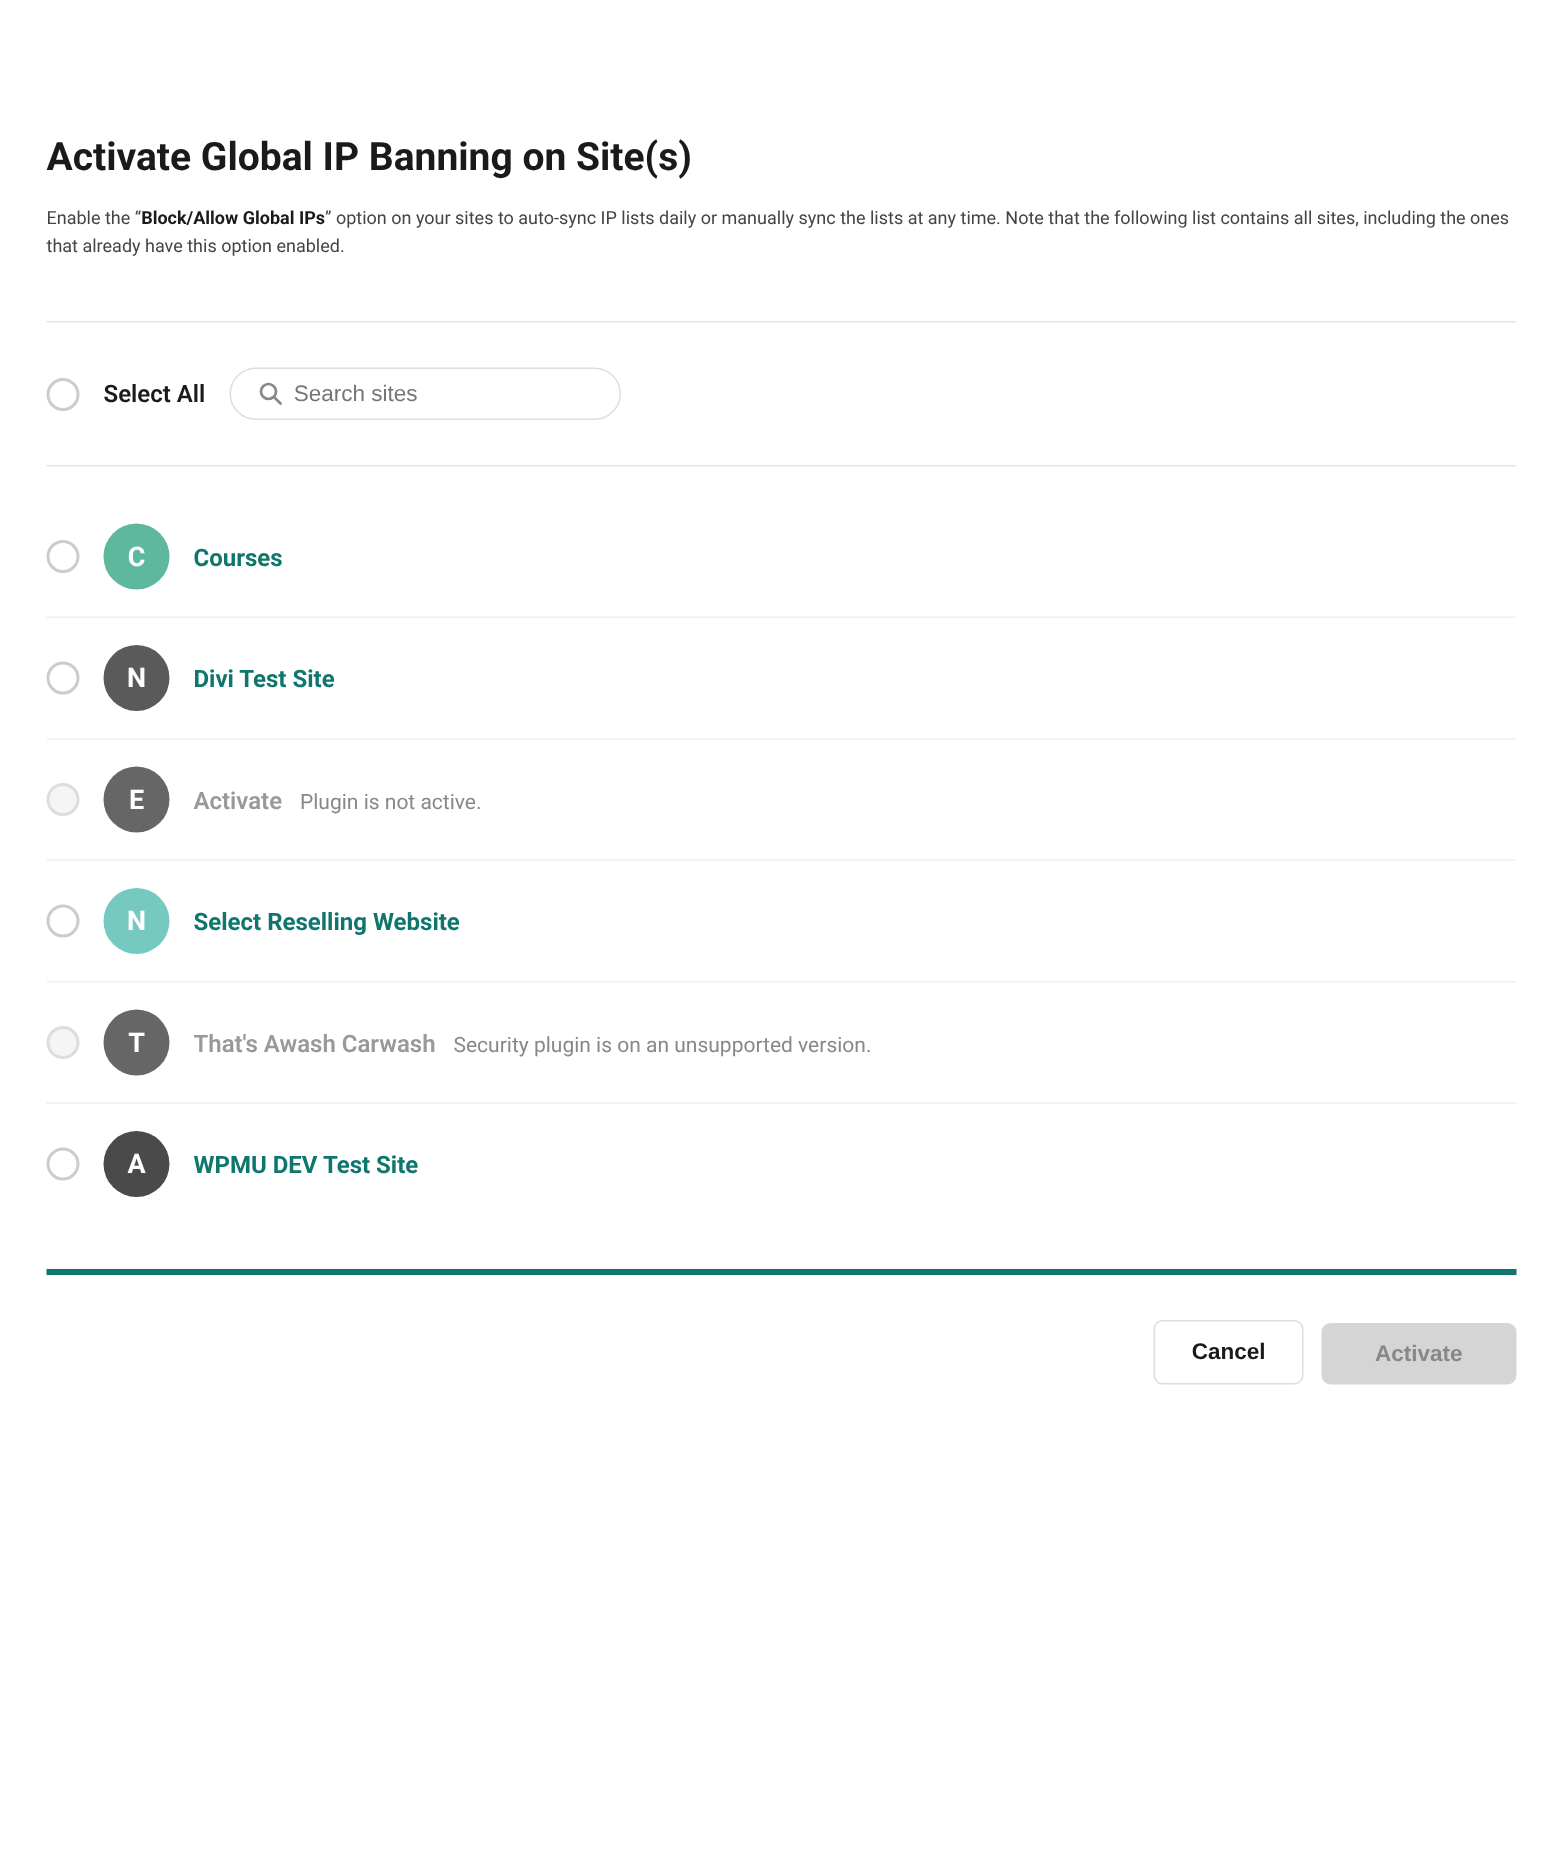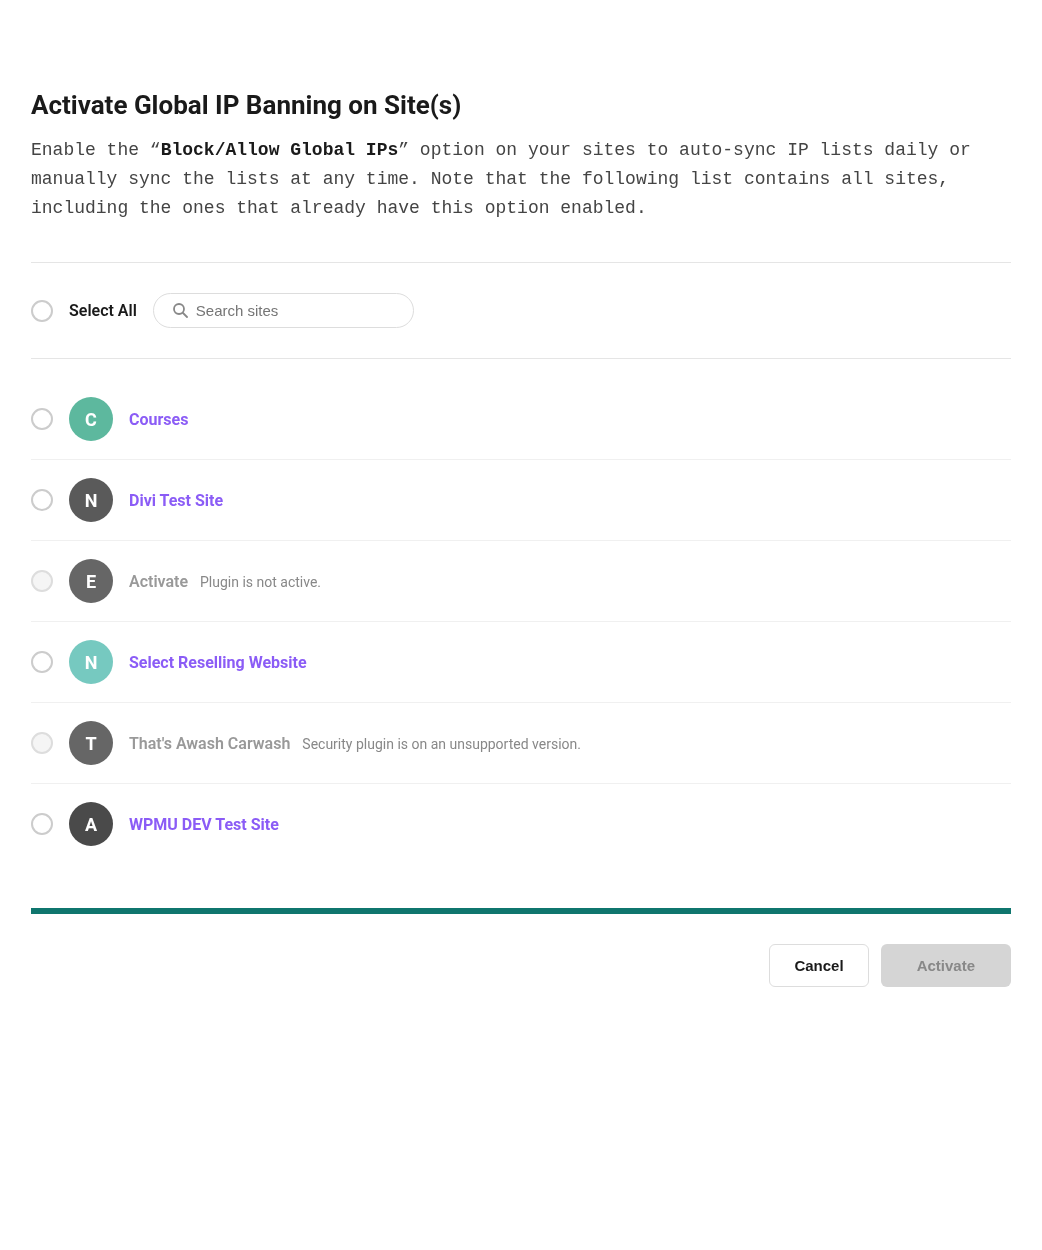--- a/index.html
+++ b/index.html
@@ -33,24 +33,23 @@
 
     .modal-title {
       font-size: 26px;
       font-weight: 700;
       color: #1a1a1a;
       margin-bottom: 16px;
       margin-top: 40px;
     }
 
     .modal-description {
-      font-size: 18px;
+      font-size: 12px;
       color: #444;
       line-height: 1.6;
-      font-family: Liberation Mono, monospace;
     }
 
     .modal-description strong {
       font-weight: 700;
       color: #1a1a1a;
     }
 
     .divider {
       border: none;
       border-top: 1px solid #e5e5e5;
@@ -164,21 +163,21 @@
       justify-content: center;
       font-size: 18px;
       font-weight: 700;
       color: #fff;
       flex-shrink: 0;
     }
 
     .site-name {
       font-size: 16px;
       font-weight: 700;
-      color: #8b5cf6;
+      color: #0f766e;
     }
 
     .site-status {
       font-size: 14px;
       color: #888;
       margin-left: 8px;
       font-weight: 400;
     }
 
     .site-name-inactive {
@@ -194,22 +193,23 @@
       border: 2px solid #ddd;
       background: #f5f5f5;
       flex-shrink: 0;
     }
 
     .modal-footer {
       display: flex;
       justify-content: flex-end;
       gap: 12px;
       padding: 30px 0 10px 0;
-      border-top: 6px solid #0f766e;
-      margin-top: 44px;
+      border-top: 4px solid #0f766e;
+      margin-top: 30px;
+      align-items: flex-end;
     }
 
     .btn-cancel {
       padding: 12px 24px;
       border: 1.5px solid #ddd;
       border-radius: 6px;
       background: #fff;
       font-size: 15px;
       font-weight: 600;
       color: #1a1a1a;

